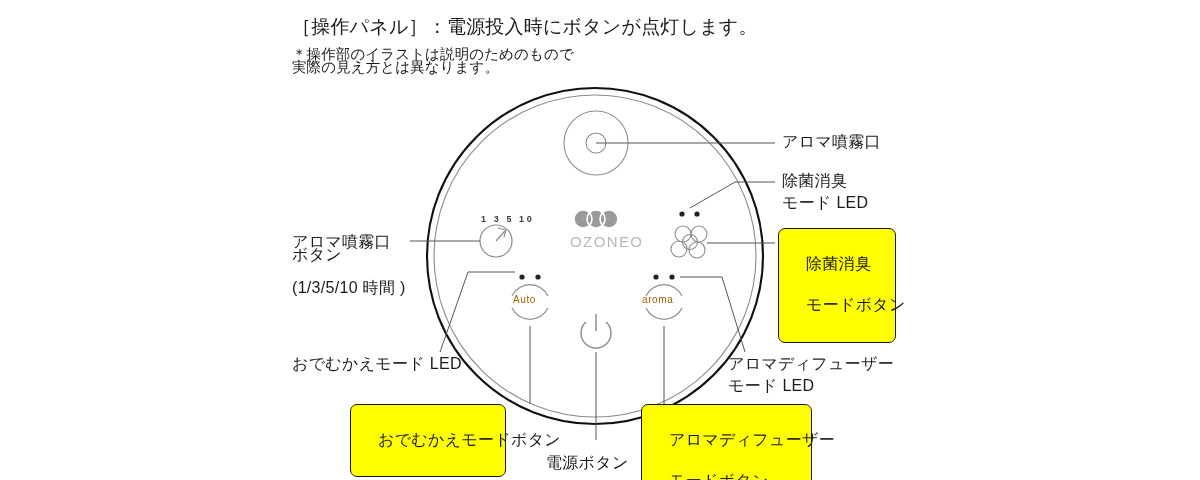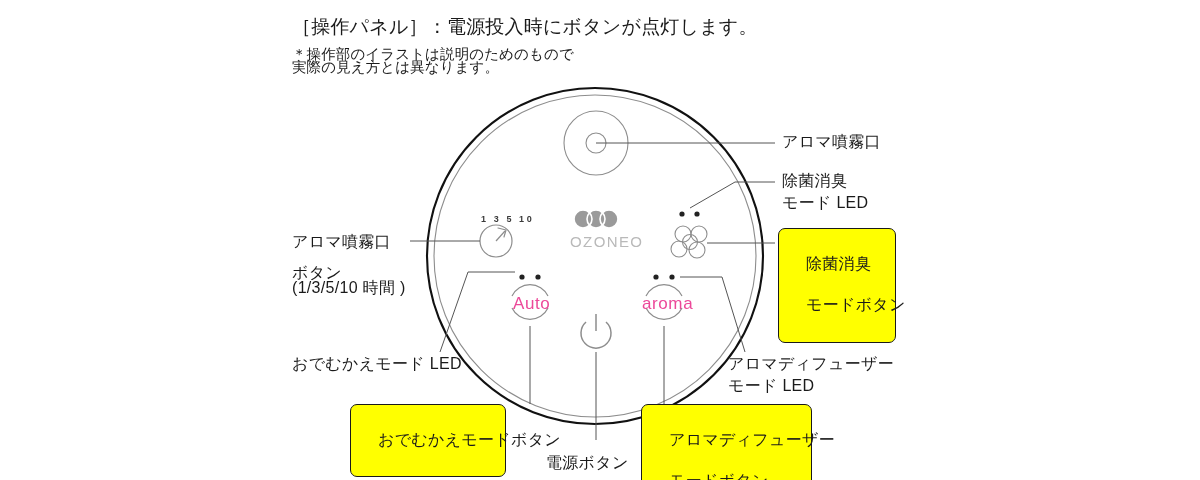--- a/index.html
+++ b/index.html
@@ -31,21 +31,21 @@
     font-size:16px;
     line-height:1.3;
     padding:4px 8px 5px 8px;
     white-space:pre;
     letter-spacing:.3px;
     box-sizing:border-box;
   }
 
   .panel-lbl{position:absolute;white-space:pre;color:#6f6f6f;}
   .ticks{font-size:9px;letter-spacing:2.6px;color:#3a3a3a;font-weight:bold;}
-  .btn-cap{font-size:17px;color:#ec4899;letter-spacing:.6px;}
+  .btn-cap{font-size:10px;color:#a16207;letter-spacing:.6px;}
   .logo-cap{font-size:15px;color:#b9b9b9;letter-spacing:1.4px;}
 </style>
 </head>
 <body>
 
 <div id="stage">
 
   <svg class="layer" viewBox="0 0 1200 480">
 
     <circle cx="595" cy="256" r="168" fill="#ffffff" stroke="#111111" stroke-width="2.1"></circle>
@@ -131,21 +131,21 @@
 
   <div class="txt callout r" style="left:782px;top:131px;">アロマ噴霧口</div>
 
   <div class="txt callout r" style="left:782px;top:170px;">除菌消臭</div>
   <div class="txt callout r" style="left:782px;top:192px;">モード LED</div>
 
   <div class="txt callout r" style="left:728px;top:353px;">アロマディフューザー</div>
   <div class="txt callout r" style="left:728px;top:375px;">モード LED</div>
 
   <div class="txt callout l" style="left:292px;top:231px;">アロマ噴霧口</div>
-  <div class="txt callout l" style="left:292px;top:262px;">ボタン</div>
+  <div class="txt callout l" style="left:292px;top:244px;">ボタン</div>
   <div class="txt callout l sub" style="left:292px;top:277px;text-align:center;">(1/3/5/10 時間 )</div>
 
   <div class="txt callout l" style="left:292px;top:353px;">おでむかえモード LED</div>
 
   <div class="txt callout" style="left:546px;top:452px;">電源ボタン</div>
 
   <div class="ybox" style="left:778px;top:228px;width:118px;">
     <span>除菌消臭</span><br>
     <span>モードボタン</span>
   </div>

